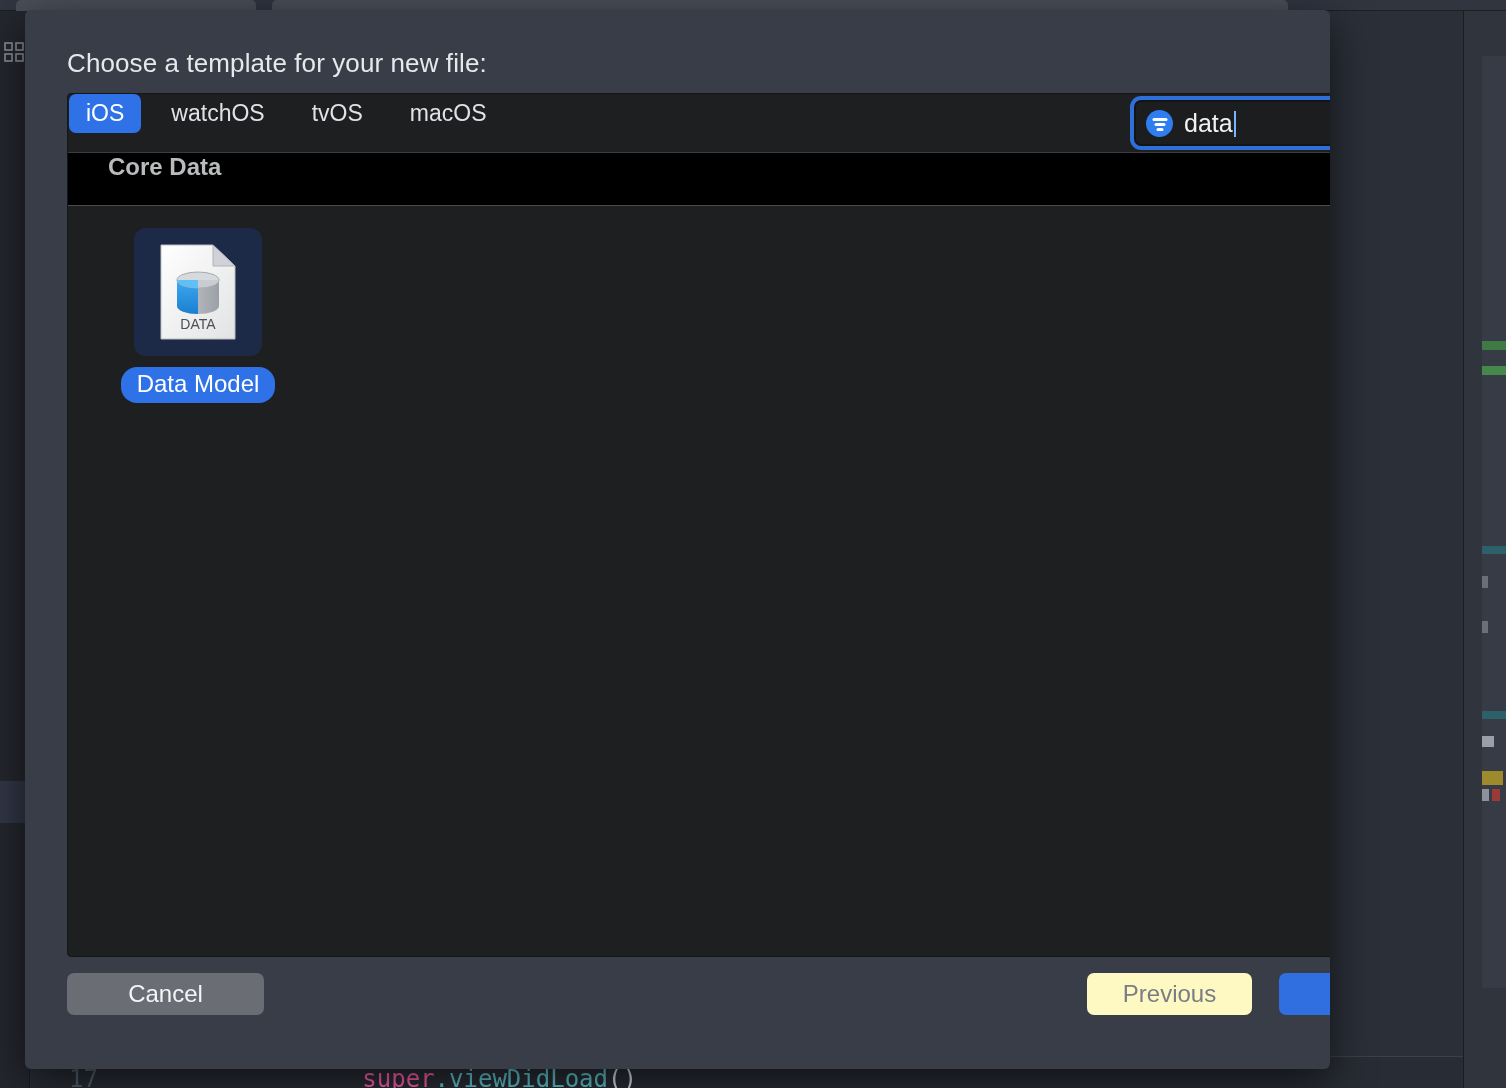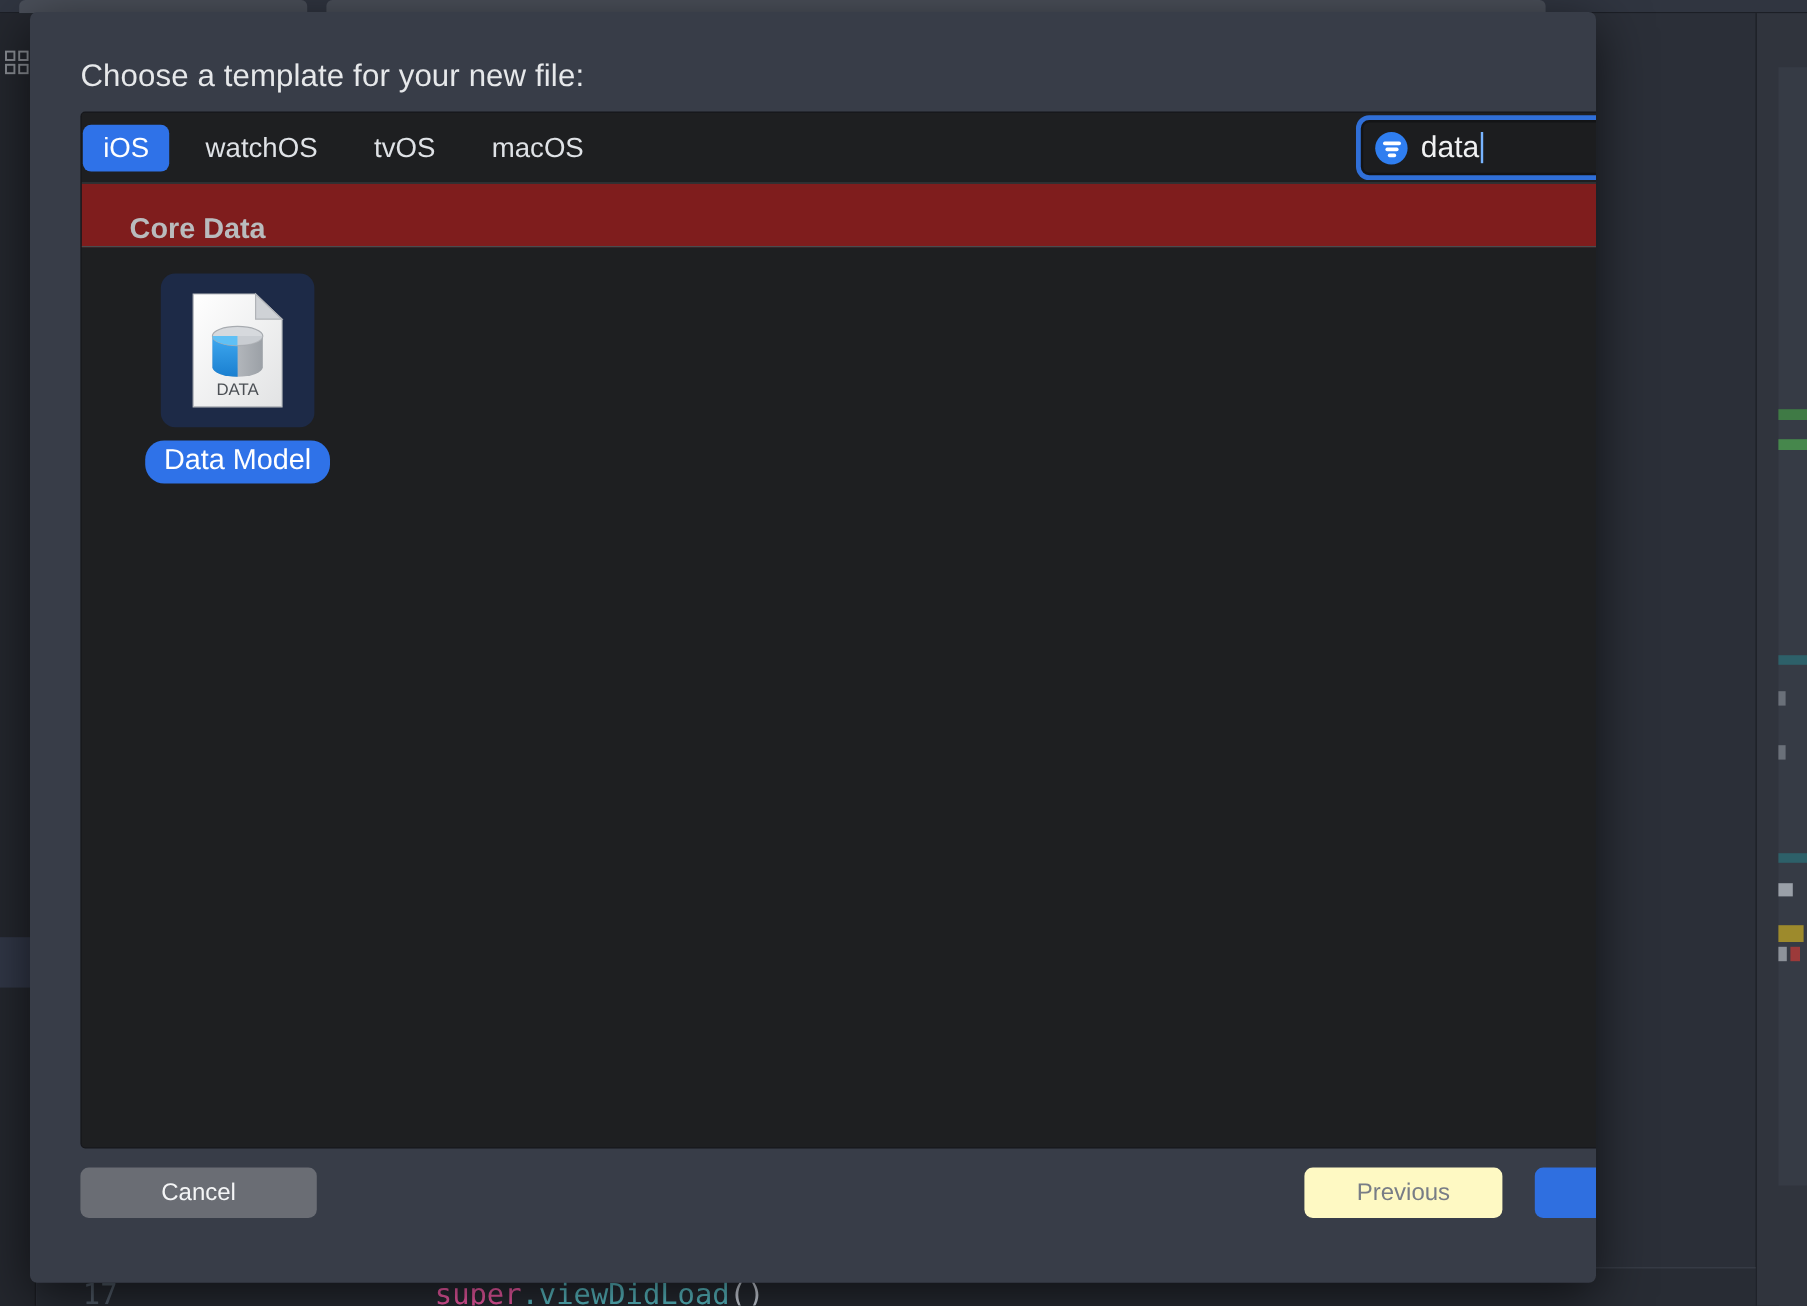--- a/index.html
+++ b/index.html
@@ -121,21 +121,21 @@
     overflow: hidden;
   }
 
   
   #platform-tabbar {
     position: relative;
     height: 59px;
     background: #1e1f21;
     border-bottom: 1px solid #3a3c40;
     display: flex;
-    align-items: center;
+    align-items: flex-start;
     padding-left: 1px;
   }
   .platform-tab {
     font-size: 23px;
     color: #dfe2e6;
     padding: 6px 17px;
     border-radius: 7px;
     margin-right: 13px;
     cursor: default;
     white-space: nowrap;
@@ -206,24 +206,24 @@
     width: 18px; height: 2.6px;
     background: #1f2022;
     border-radius: 2px;
   }
   #search-clear-button i:nth-child(1) { transform: rotate(45deg); }
   #search-clear-button i:nth-child(2) { transform: rotate(-45deg); }
 
   
   #section-header-core-data {
     height: 53px;
-    background: #7f1d1d;
+    background: #000000;
     border-bottom: 1px solid #4a4c4f;
     display: flex;
-    align-items: flex-end;
+    align-items: flex-start;
     padding-left: 40px;
   }
   #section-header-core-data span {
     font-size: 24px;
     font-weight: bold;
     color: #b9bbbd;
   }
 
   
   #template-grid {
@@ -258,21 +258,21 @@
   }
 
   
   .dlg-button {
     position: absolute;
     height: 42px;
     border-radius: 7px;
     display: flex;
     align-items: center;
     justify-content: center;
-    font-size: 20px;
+    font-size: 24px;
     cursor: default;
     white-space: nowrap;
   }
   #cancel-button {
     top: 963px; left: 42px;
     width: 197px;
     background: #6a6d74;
     color: #f4f5f6;
   }
   #previous-button {

